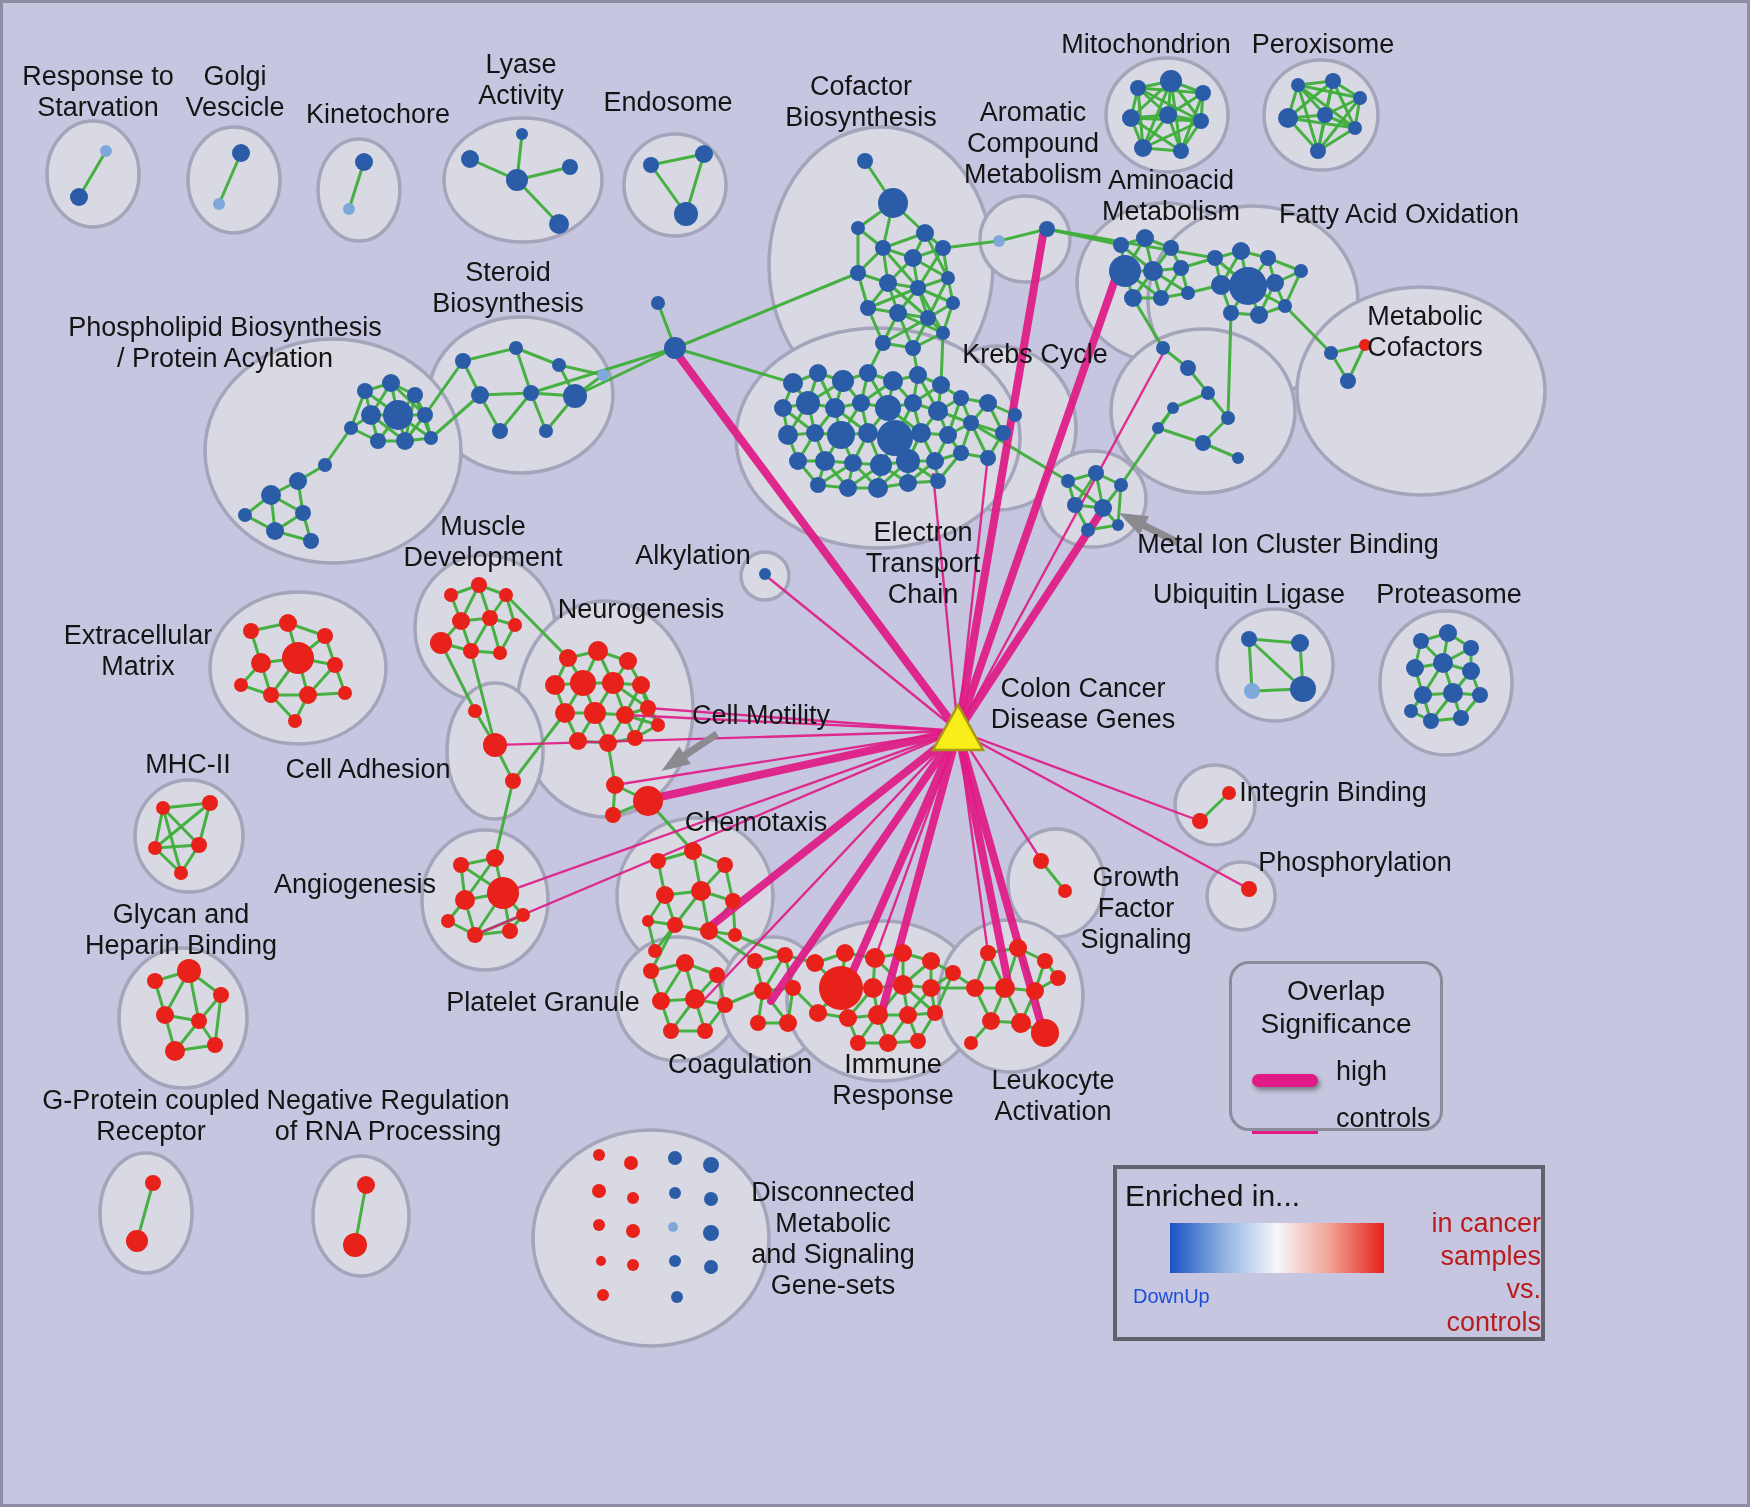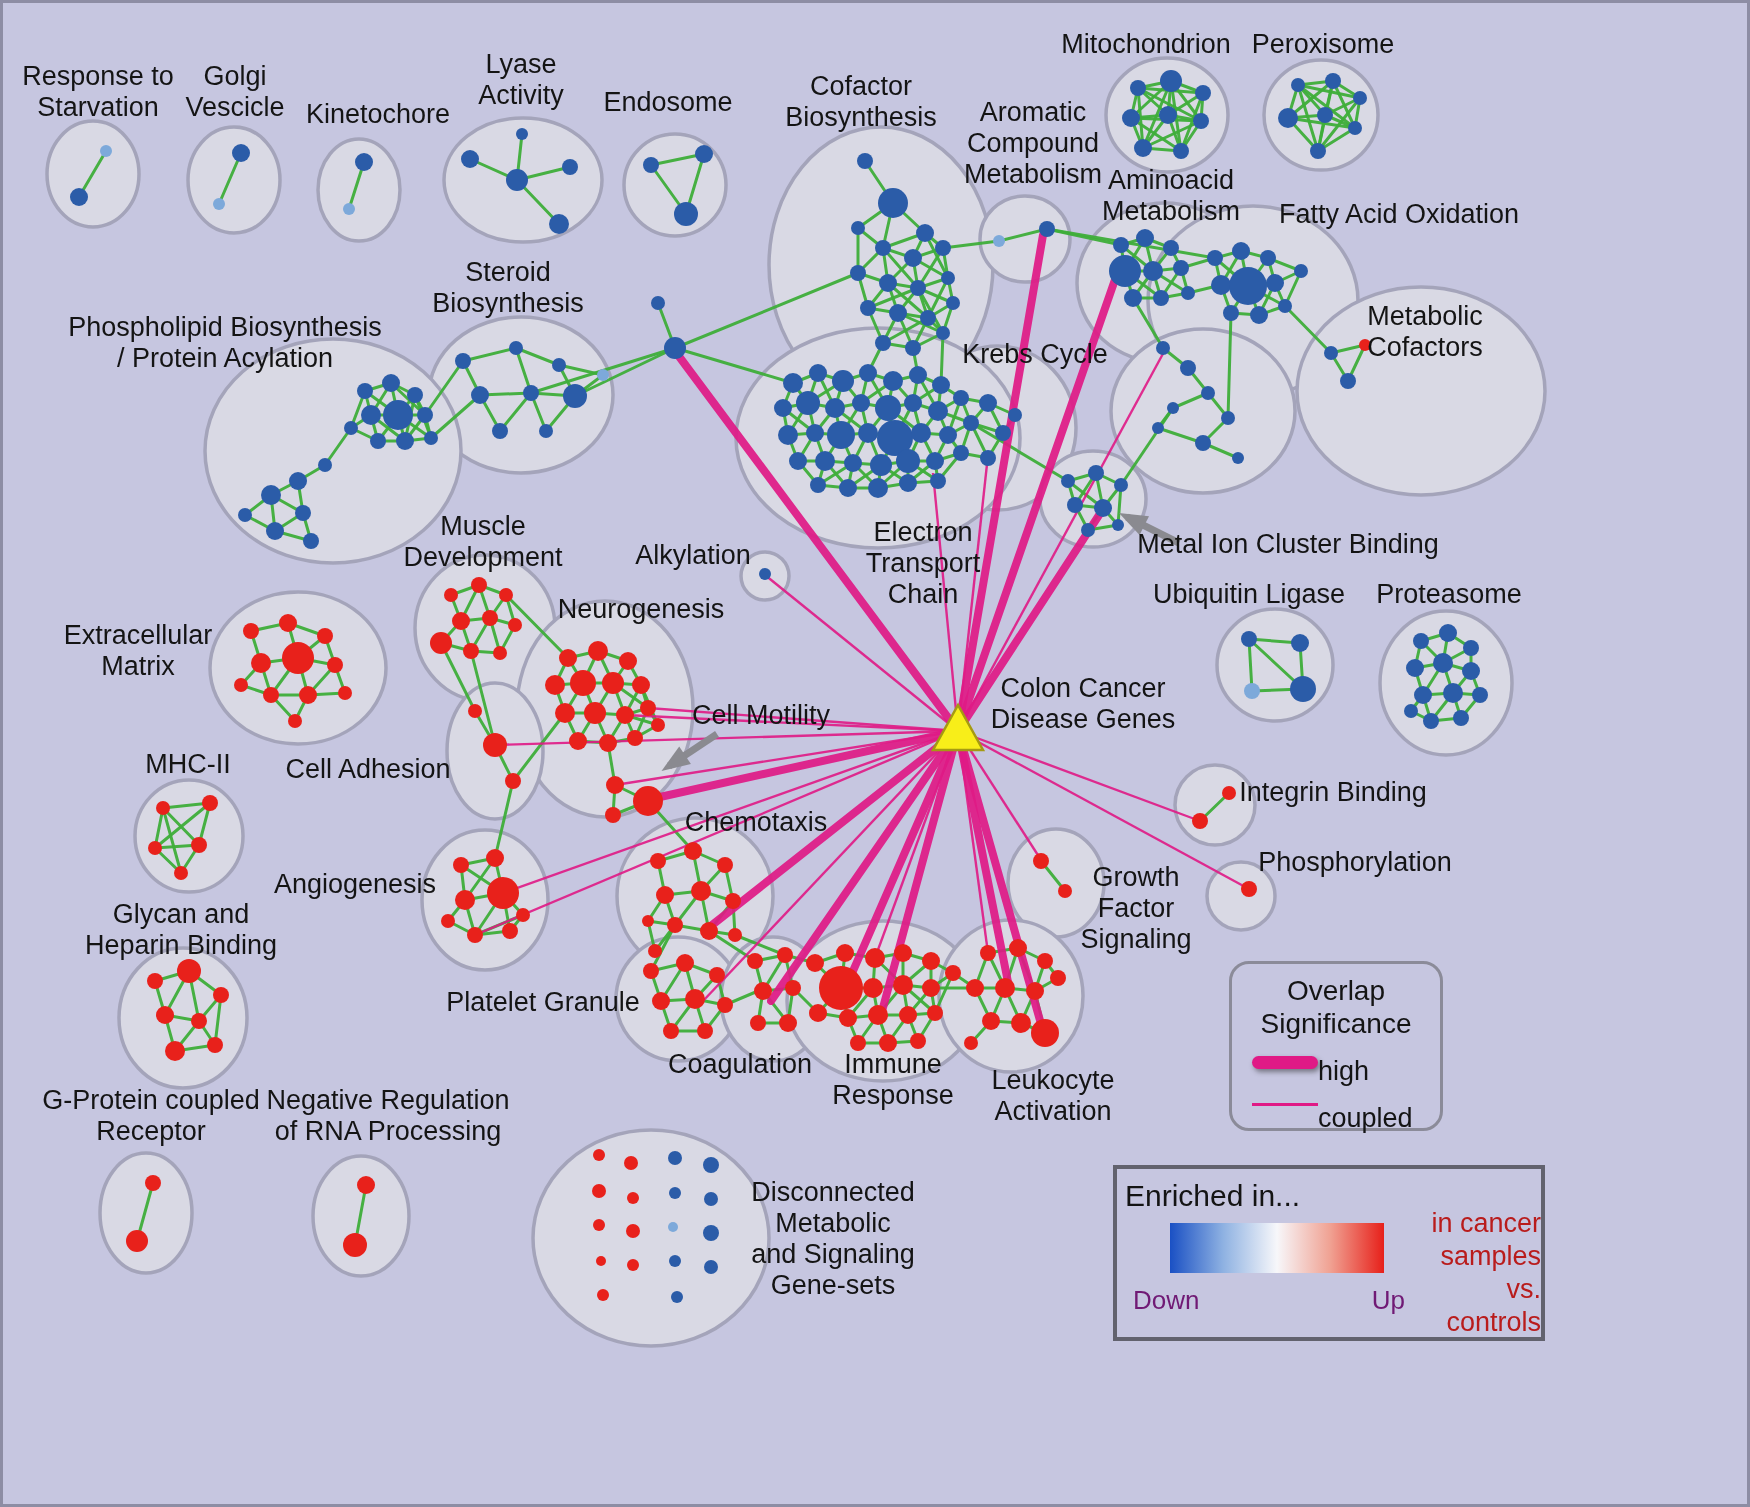--- a/index.html
+++ b/index.html
@@ -11,32 +11,32 @@
   .m-high{stroke:var(--magenta,#e01a86);stroke-width:8;stroke-linecap:round;opacity:.92}
   .m-mod{stroke:var(--magenta,#e01a86);stroke-width:2.4;opacity:.9}
   .hub{stroke-width:2.5}
   .cl-label{font-size:27px;fill:var(--label,#141414);text-anchor:middle}
   .arrow-line{stroke:var(--arrow,#8a8a90);stroke-width:7}
   .arrow-head{fill:var(--arrow,#8a8a90)}
 
   .legend-overlap{position:absolute;left:1226px;top:958px;width:214px;height:170px;
                   border:3px solid #8b8b99;border-radius:20px;box-sizing:border-box}
   .ovl-title{margin-top:10px;text-align:center;font-size:28px;line-height:33px;white-space:pre-line;color:#141414}
-  .ovl-row{display:flex;align-items:flex-start;margin:16px 0 0 20px;}
+  .ovl-row{display:flex;align-items:flex-end;margin:16px 0 0 20px;gap:18px}
   .ovl-bar{background:var(--magenta,#e01a86)}
   .ovl-bar-high{width:66px;height:13px;border-radius:7px;box-shadow:2px 3px 5px rgba(40,40,40,.5)}
   .ovl-bar-mod{width:66px;height:3px}
   .ovl-label{font-size:27px;color:#141414}
 
   .legend-enriched{position:absolute;left:1110px;top:1162px;width:432px;height:176px;
                    border:4px solid #62626e;box-sizing:border-box}
   .enr-title{position:absolute;left:8px;top:10px;width:300px;font-size:30px;color:#141414}
   .grad{position:absolute;left:53px;top:54px;width:214px;height:50px}
-  .grad-labels{position:absolute;left:16px;top:116px;width:272px;display:flex;justify-content:space-between;
-               font-size:26px;color:#701a75}
+  .grad-labels{position:absolute;left:16px;top:116px;width:272px;display:flex;
+               font-size:20px;color:#1d4ed8}
   .enr-side{position:absolute;left:292px;top:38px;width:132px;text-align:right;font-size:27px;line-height:33px;
             white-space:pre-line;color:#b91c1c}
 </style>
 </head>
 <body>
 
 <div class="stage">
   <svg id="net" width="1750" height="1507" viewBox="0 0 1750 1507">
       <g>
         <ellipse cx="90" cy="171" rx="46" ry="53" class="cl-ellipse"></ellipse>
@@ -1073,21 +1073,21 @@
 
   <div class="legend-overlap">
     <div class="ovl-title">Overlap
 Significance</div>
     <div class="ovl-row">
       <div class="ovl-bar ovl-bar-high"></div>
       <div class="ovl-label">high</div>
     </div>
     <div class="ovl-row">
       <div class="ovl-bar ovl-bar-mod"></div>
-      <div class="ovl-label">coupled</div>
+      <div class="ovl-label">controls</div>
     </div>
   </div>
 
   <div class="legend-enriched">
     <div class="enr-title">Enriched in...</div>
     <div class="grad" id="grad-bar" style="background: linear-gradient(to right, rgb(26, 80, 196), rgb(143, 178, 226), rgb(247, 247, 250), rgb(240, 161, 146), rgb(231, 32, 26));"></div>
     <div class="grad-labels">
       <span>Down</span>
       <span>Up</span>
     </div>

